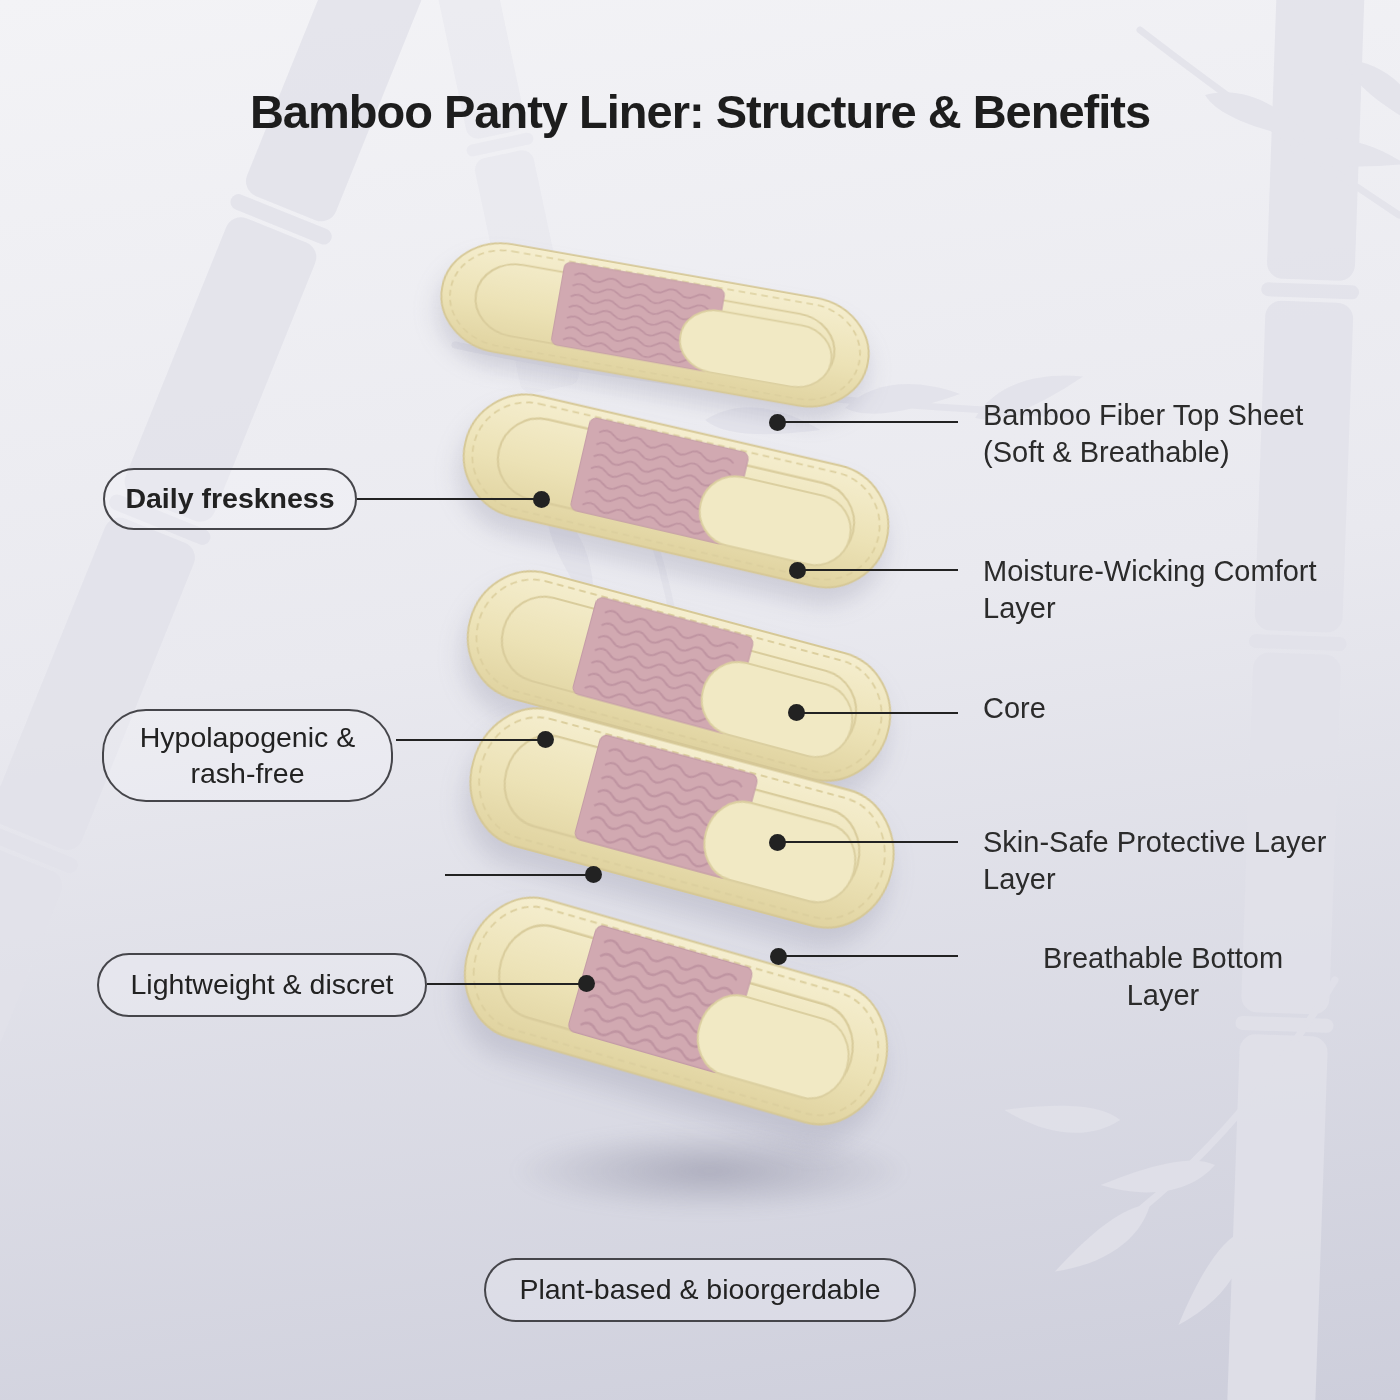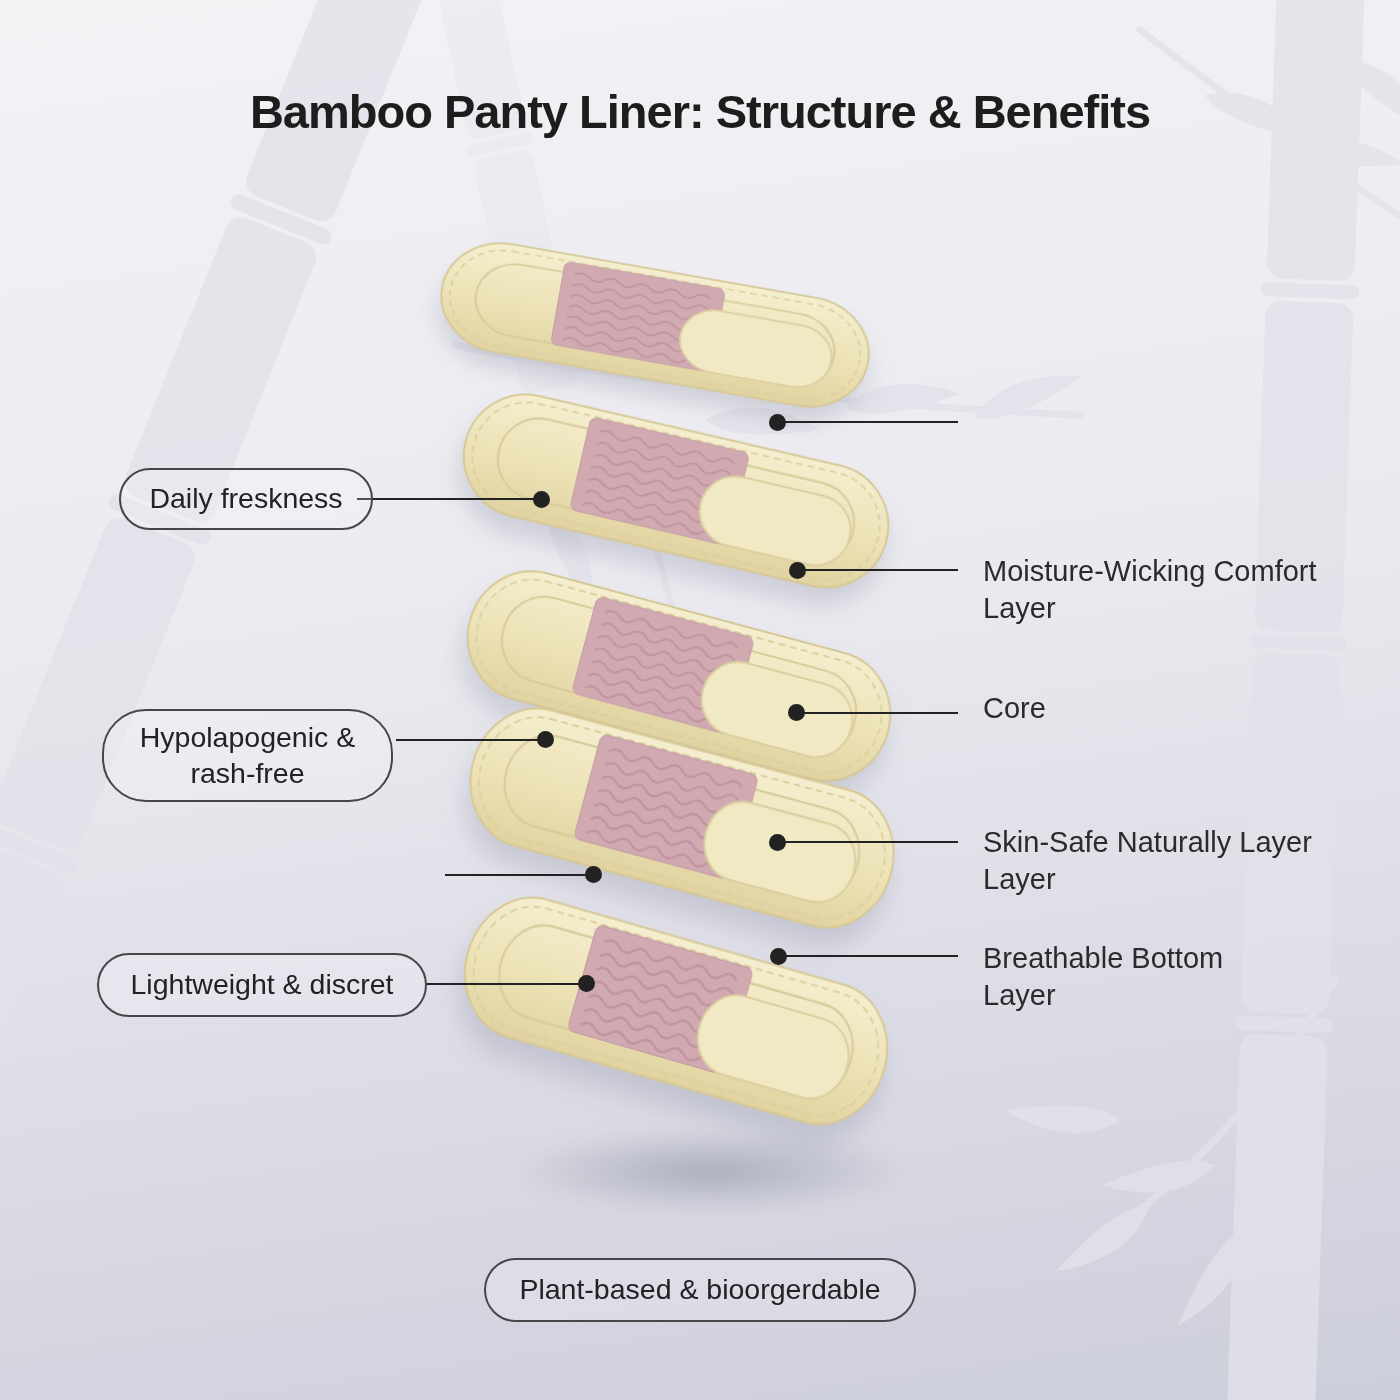--- a/index.html
+++ b/index.html
@@ -47,34 +47,34 @@
   .lead{position:absolute;height:2.4px;background:var(--color-connector,#222);z-index:9;}
   .dot{position:absolute;width:17px;height:17px;border-radius:50%;background:var(--color-connector,#222);z-index:10;}
   
   .pill{
     position:absolute;z-index:10;box-sizing:border-box;
     border:2.5px solid var(--color-pill-border,#45454a);border-radius:44px;
     background:rgba(250,250,253,.22);
     display:flex;flex-direction:column;align-items:center;justify-content:center;
     font-size:28.5px;line-height:1.26;color:#222;white-space:nowrap;text-align:center;
   }
-  .pill-1{left:119px;top:468px;width:254px;height:62px;}
+  .pill-1{left:103px;top:468px;width:254px;height:62px;font-weight:bold;}
   .pill-2{left:102px;top:697px;width:291px;height:93px;margin-top:12px;}
   .pill-3{left:85px;top:843px;width:360px;height:64px;}
   .pill-4{left:97px;top:953px;width:330px;height:64px;}
   .pill-footer{left:484px;top:1258px;width:432px;height:64px;}
   
   .layer-label{position:absolute;left:983px;width:360px;z-index:10;
     font-size:29px;line-height:1.26;color:var(--color-text-label,#2b2b2b);}
   .layer-label span{display:block;}
   .label-1{top:397px;}
   .label-2{top:553px;}
   .label-3{top:690px;}
   .label-4{top:824px;}
-  .label-5{top:940px;}
+  .label-5{top:940px;text-align:center;}
 </style>
 </head>
 <body>
 
 <div class="canvas">
 
   <svg width="0" height="0" style="position:absolute" aria-hidden="true">
     <defs>
       <linearGradient id="padGradient" x1="0" y1="0" x2="0" y2="1">
         <stop offset="0"></stop>
@@ -204,29 +204,33 @@
     <span>Daily freskness</span>
   </div>
   <div class="pill pill-2">
     <span>Hypolapogenic &amp;</span>
     <span>rash-free</span>
   </div>
   <div class="pill pill-4">
     <span>Lightweight &amp; discret</span>
   </div>
 
+  <div class="layer-label label-1">
+    <span>Bamboo Fiber Top Sheet</span>
+    <span>(Soft &amp; Breathable)</span>
+  </div>
   <div class="layer-label label-2">
     <span>Moisture-Wicking Comfort</span>
     <span>Layer</span>
   </div>
   <div class="layer-label label-3">
     <span>Core</span>
   </div>
   <div class="layer-label label-4">
-    <span>Skin-Safe Naturally Layer</span>
+    <span>Skin-Safe Protective Layer</span>
     <span>Layer</span>
   </div>
   <div class="layer-label label-5">
     <span>Breathable Bottom</span>
     <span>Layer</span>
   </div>
 
   <div class="pill pill-footer">
     <span>Plant-based &amp; bioorgerdable</span>
   </div>

